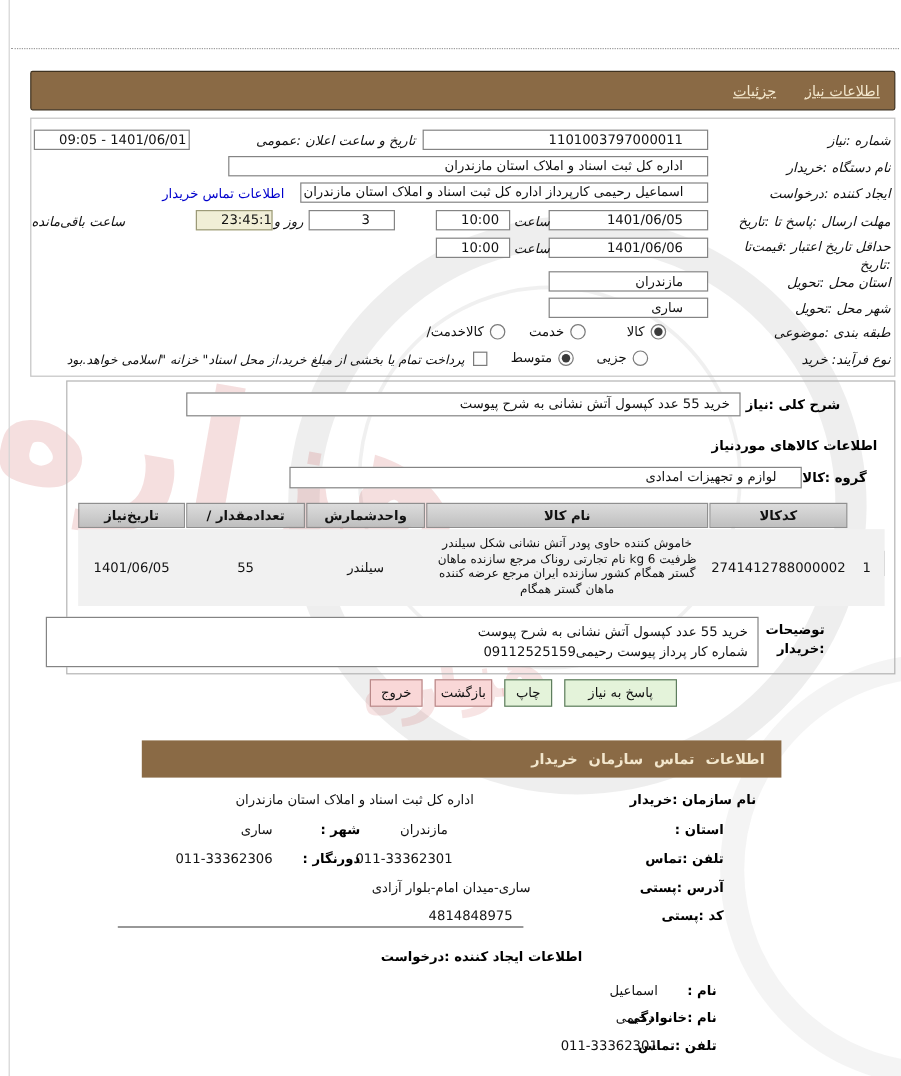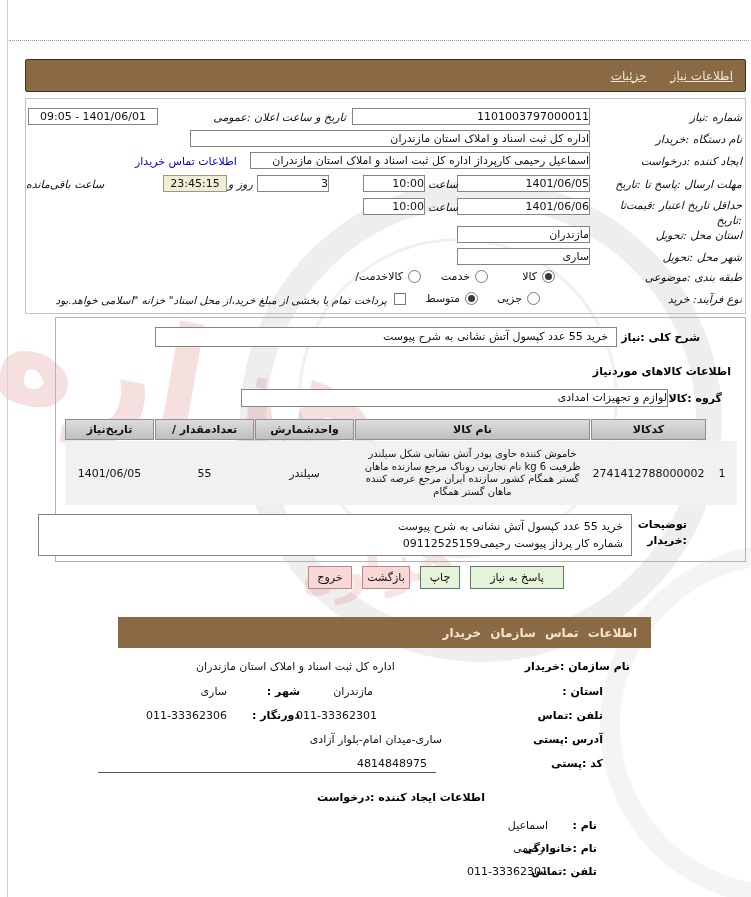--- a/index.html
+++ b/index.html
@@ -13,21 +13,21 @@
   .dotline{position:absolute;left:9px;width:740px;top:40px;border-top:1px dotted #9a9a9a;height:0;}
   .tabbar{position:absolute;left:25px;top:59px;width:721px;height:33px;background:#8a6a45;
           border:1px solid #3f3220;border-radius:2px;box-sizing:border-box;display:flex;align-items:center;
           padding:0 12px;gap:24px;color:#f3e7cd;font-size:12px;}
   .tab{cursor:pointer;white-space:nowrap;text-decoration:underline;}
   .panel{position:absolute;border:1px solid #c3c3c3;background:transparent;box-sizing:border-box;}
   .lbl{position:absolute;text-align:right;white-space:nowrap;color:#101010;font-style:italic;}
   .lbl.wrap{white-space:normal;line-height:1.35;}
   .blbl{position:absolute;text-align:right;white-space:nowrap;font-weight:bold;color:#000;}
   .box{position:absolute;box-sizing:border-box;border:1px solid #848484;background:#fff;height:17px;
-       line-height:15px;padding:0 0;overflow:hidden;white-space:nowrap;}
+       line-height:15px;padding:0 20px;overflow:hidden;white-space:nowrap;}
   .box.tall{height:20px;line-height:18px;}
   .ltr{direction:ltr;}
   .tleft{text-align:left;}
   .beige{background:#f0eed6;border-color:#9c9a78;}
   .link{position:absolute;color:#0000cc;cursor:pointer;white-space:nowrap;}
   .optgrp{position:absolute;display:flex;align-items:center;gap:5px;direction:rtl;}
   .radio{display:inline-block;width:11px;height:11px;border:1px solid #7a7a7a;border-radius:50%;
          background:#fdfdfd;position:relative;cursor:pointer;flex:0 0 auto;}
   .radio.sel::after{content:"";position:absolute;left:2px;top:2px;right:2px;bottom:2px;background:#3a3a3a;border-radius:50%;}
   .checkbox{position:absolute;width:12px;height:12px;border:1px solid #7a7a7a;background:#fdfdfd;

